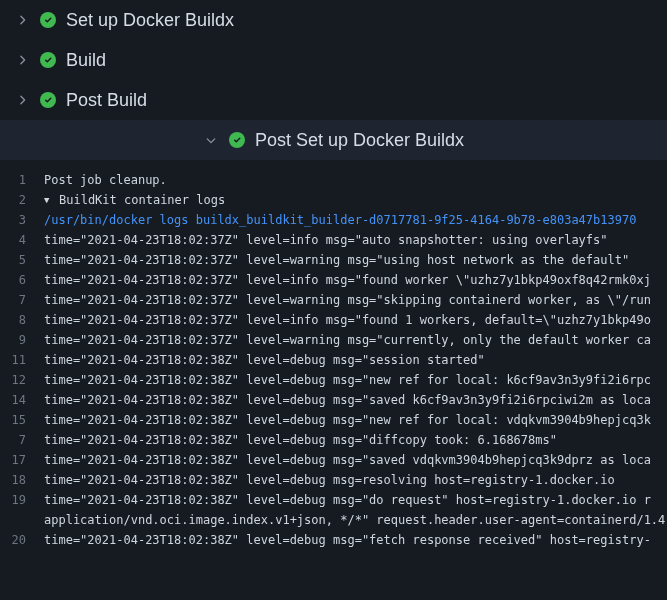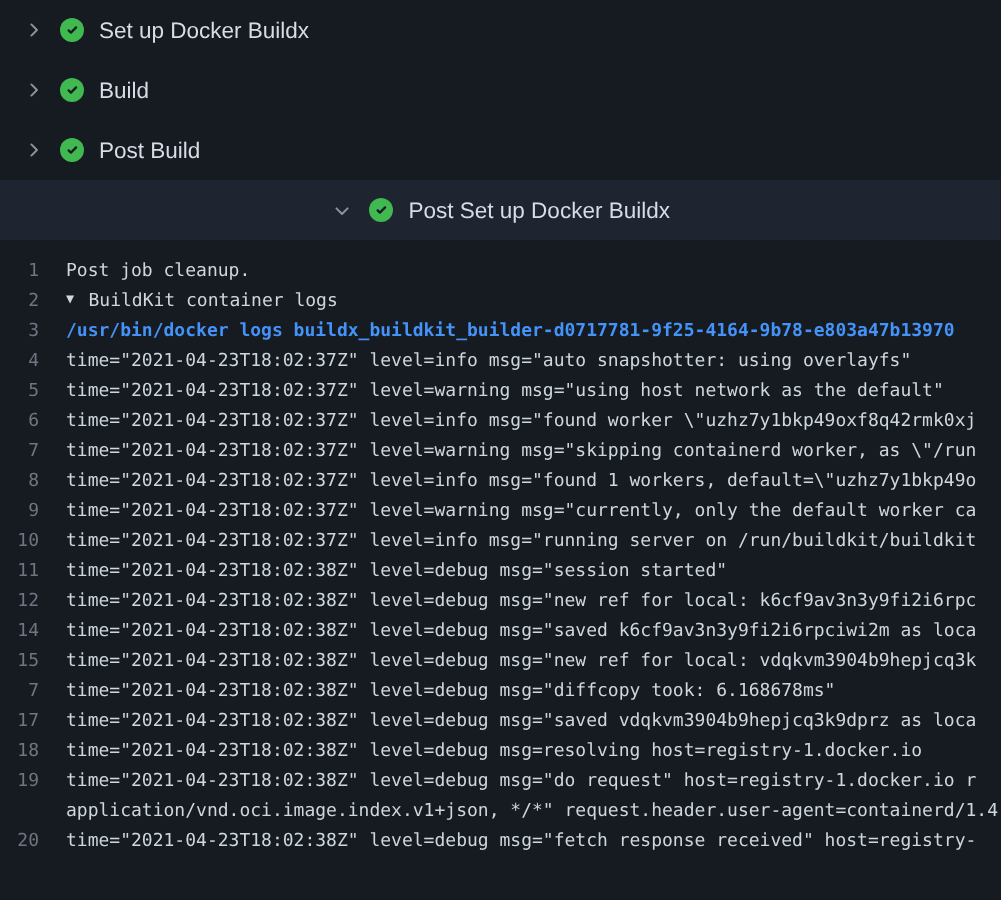--- a/index.html
+++ b/index.html
@@ -19,21 +19,21 @@
     font-family:"Liberation Sans", sans-serif;
   }
   .page{width:667px;height:600px;overflow:hidden;}
 
   
   .step-header{
     display:flex;align-items:center;
     height:40px;padding:0 14px;gap:10px;
     cursor:pointer;
     color:var(--header_text);
-    font-size:15px;
+    font-size:18px;
   }
   .step-header.expanded{background:var(--header_bg_selected);justify-content:center;}
   .chevron{width:16px;height:16px;display:flex;align-items:center;justify-content:center;color:var(--muted_icon);flex:none;}
   .chevron svg{display:block;}
   .step-header.expanded .chevron svg{transform:rotate(90deg);}
   .check-circle{width:16px;height:16px;flex:none;display:flex;align-items:center;justify-content:center;}
   .step-label{white-space:nowrap;}
 
   
   .log-area{
@@ -59,21 +59,21 @@
     flex:none;
     color:var(--log_text);
     font-size:9px;
     width:15px;
     cursor:pointer;
   }
   .log-text{
     flex:1;
     overflow:hidden;
   }
-  .log-row.command .log-text{color:var(--command_blue);font-weight:bold;}
+  .log-row.command .log-text{color:var(--command_blue);}
 </style>
 </head>
 <body>
 
 <div class="page">
   <div>
   <div class="step-header">
     <span class="chevron">
       <svg viewBox="0 0 16 16" width="14" height="14" aria-hidden="true">
         <path d="M6.22 3.22a.75.75 0 0 1 1.06 0l4.25 4.25a.75.75 0 0 1 0 1.06l-4.25 4.25a.75.75 0 0 1-1.06-1.06L9.94 8 6.22 4.28a.75.75 0 0 1 0-1.06z" fill="currentColor"></path>
@@ -182,25 +182,20 @@
     
     <span class="log-text">time="2021-04-23T18:02:37Z" level=info msg="found 1 workers, default=\"uzhz7y1bkp49o</span>
   </div>
 
   <div class="log-row">
     <span class="log-num">9</span>
     
     <span class="log-text">time="2021-04-23T18:02:37Z" level=warning msg="currently, only the default worker ca</span>
   </div>
 
-  <div class="log-row">
-    <span class="log-num">10</span>
-    
-    <span class="log-text">time="2021-04-23T18:02:37Z" level=info msg="running server on /run/buildkit/buildkit</span>
-  </div>
 
   <div class="log-row">
     <span class="log-num">11</span>
     
     <span class="log-text">time="2021-04-23T18:02:38Z" level=debug msg="session started"</span>
   </div>
 
   <div class="log-row">
     <span class="log-num">12</span>
     

